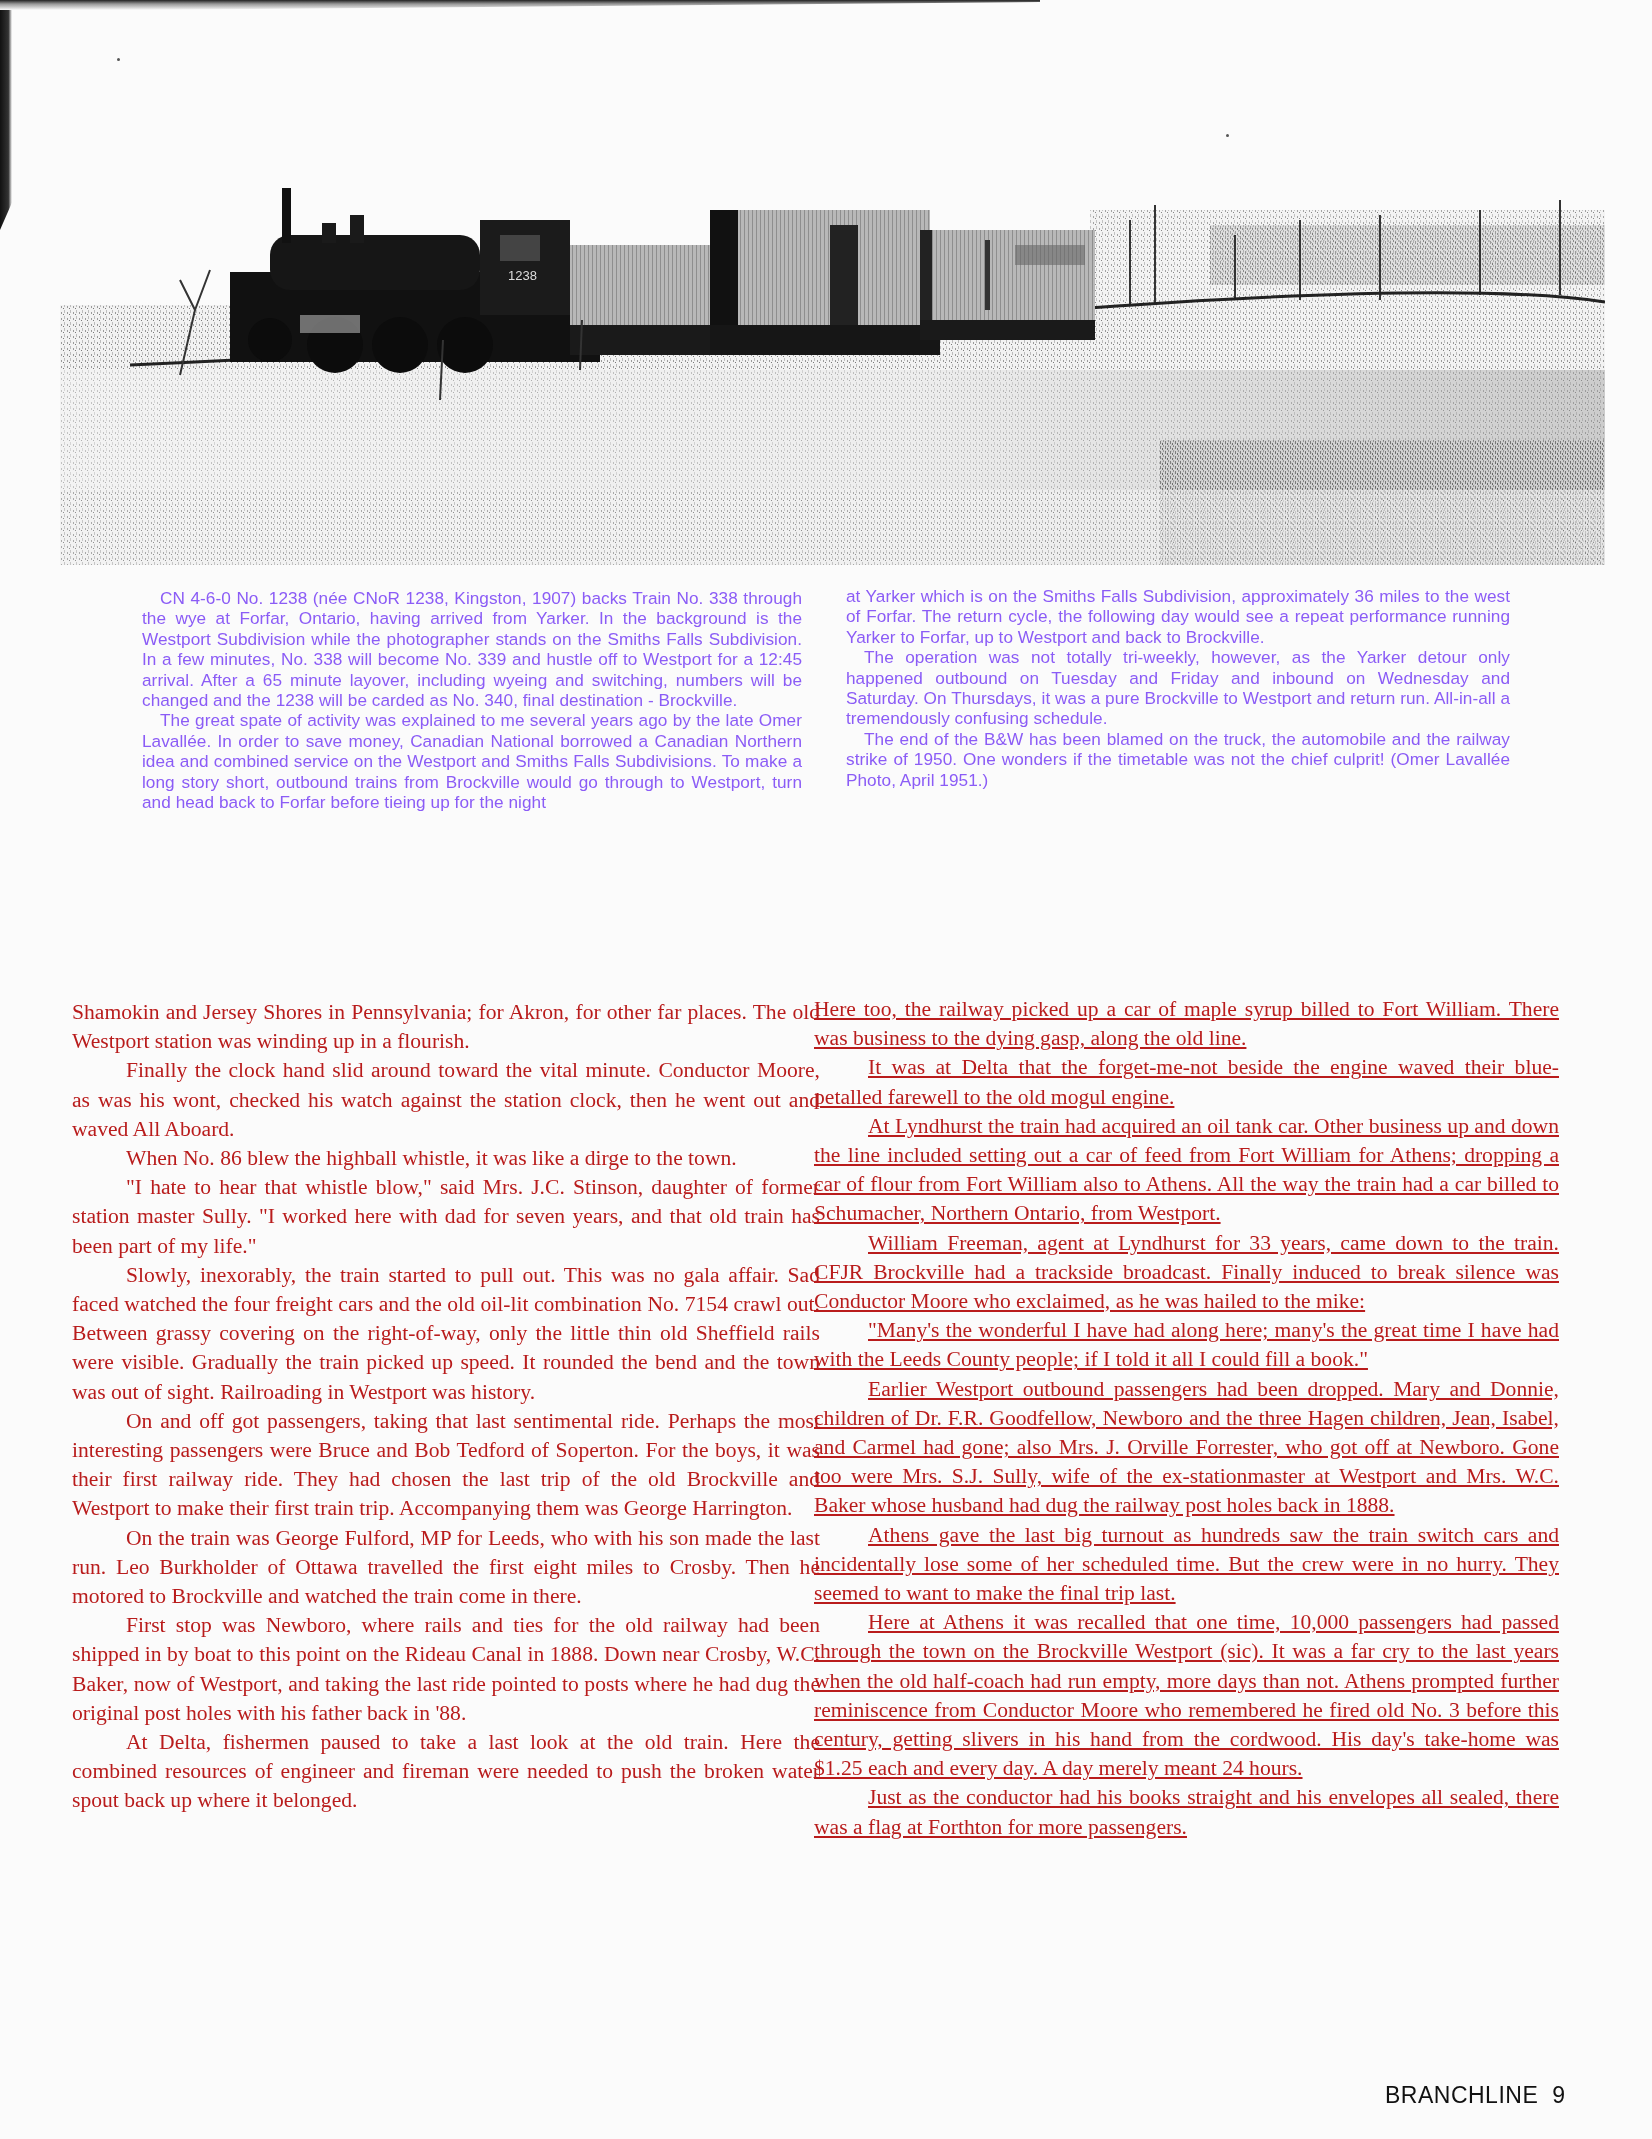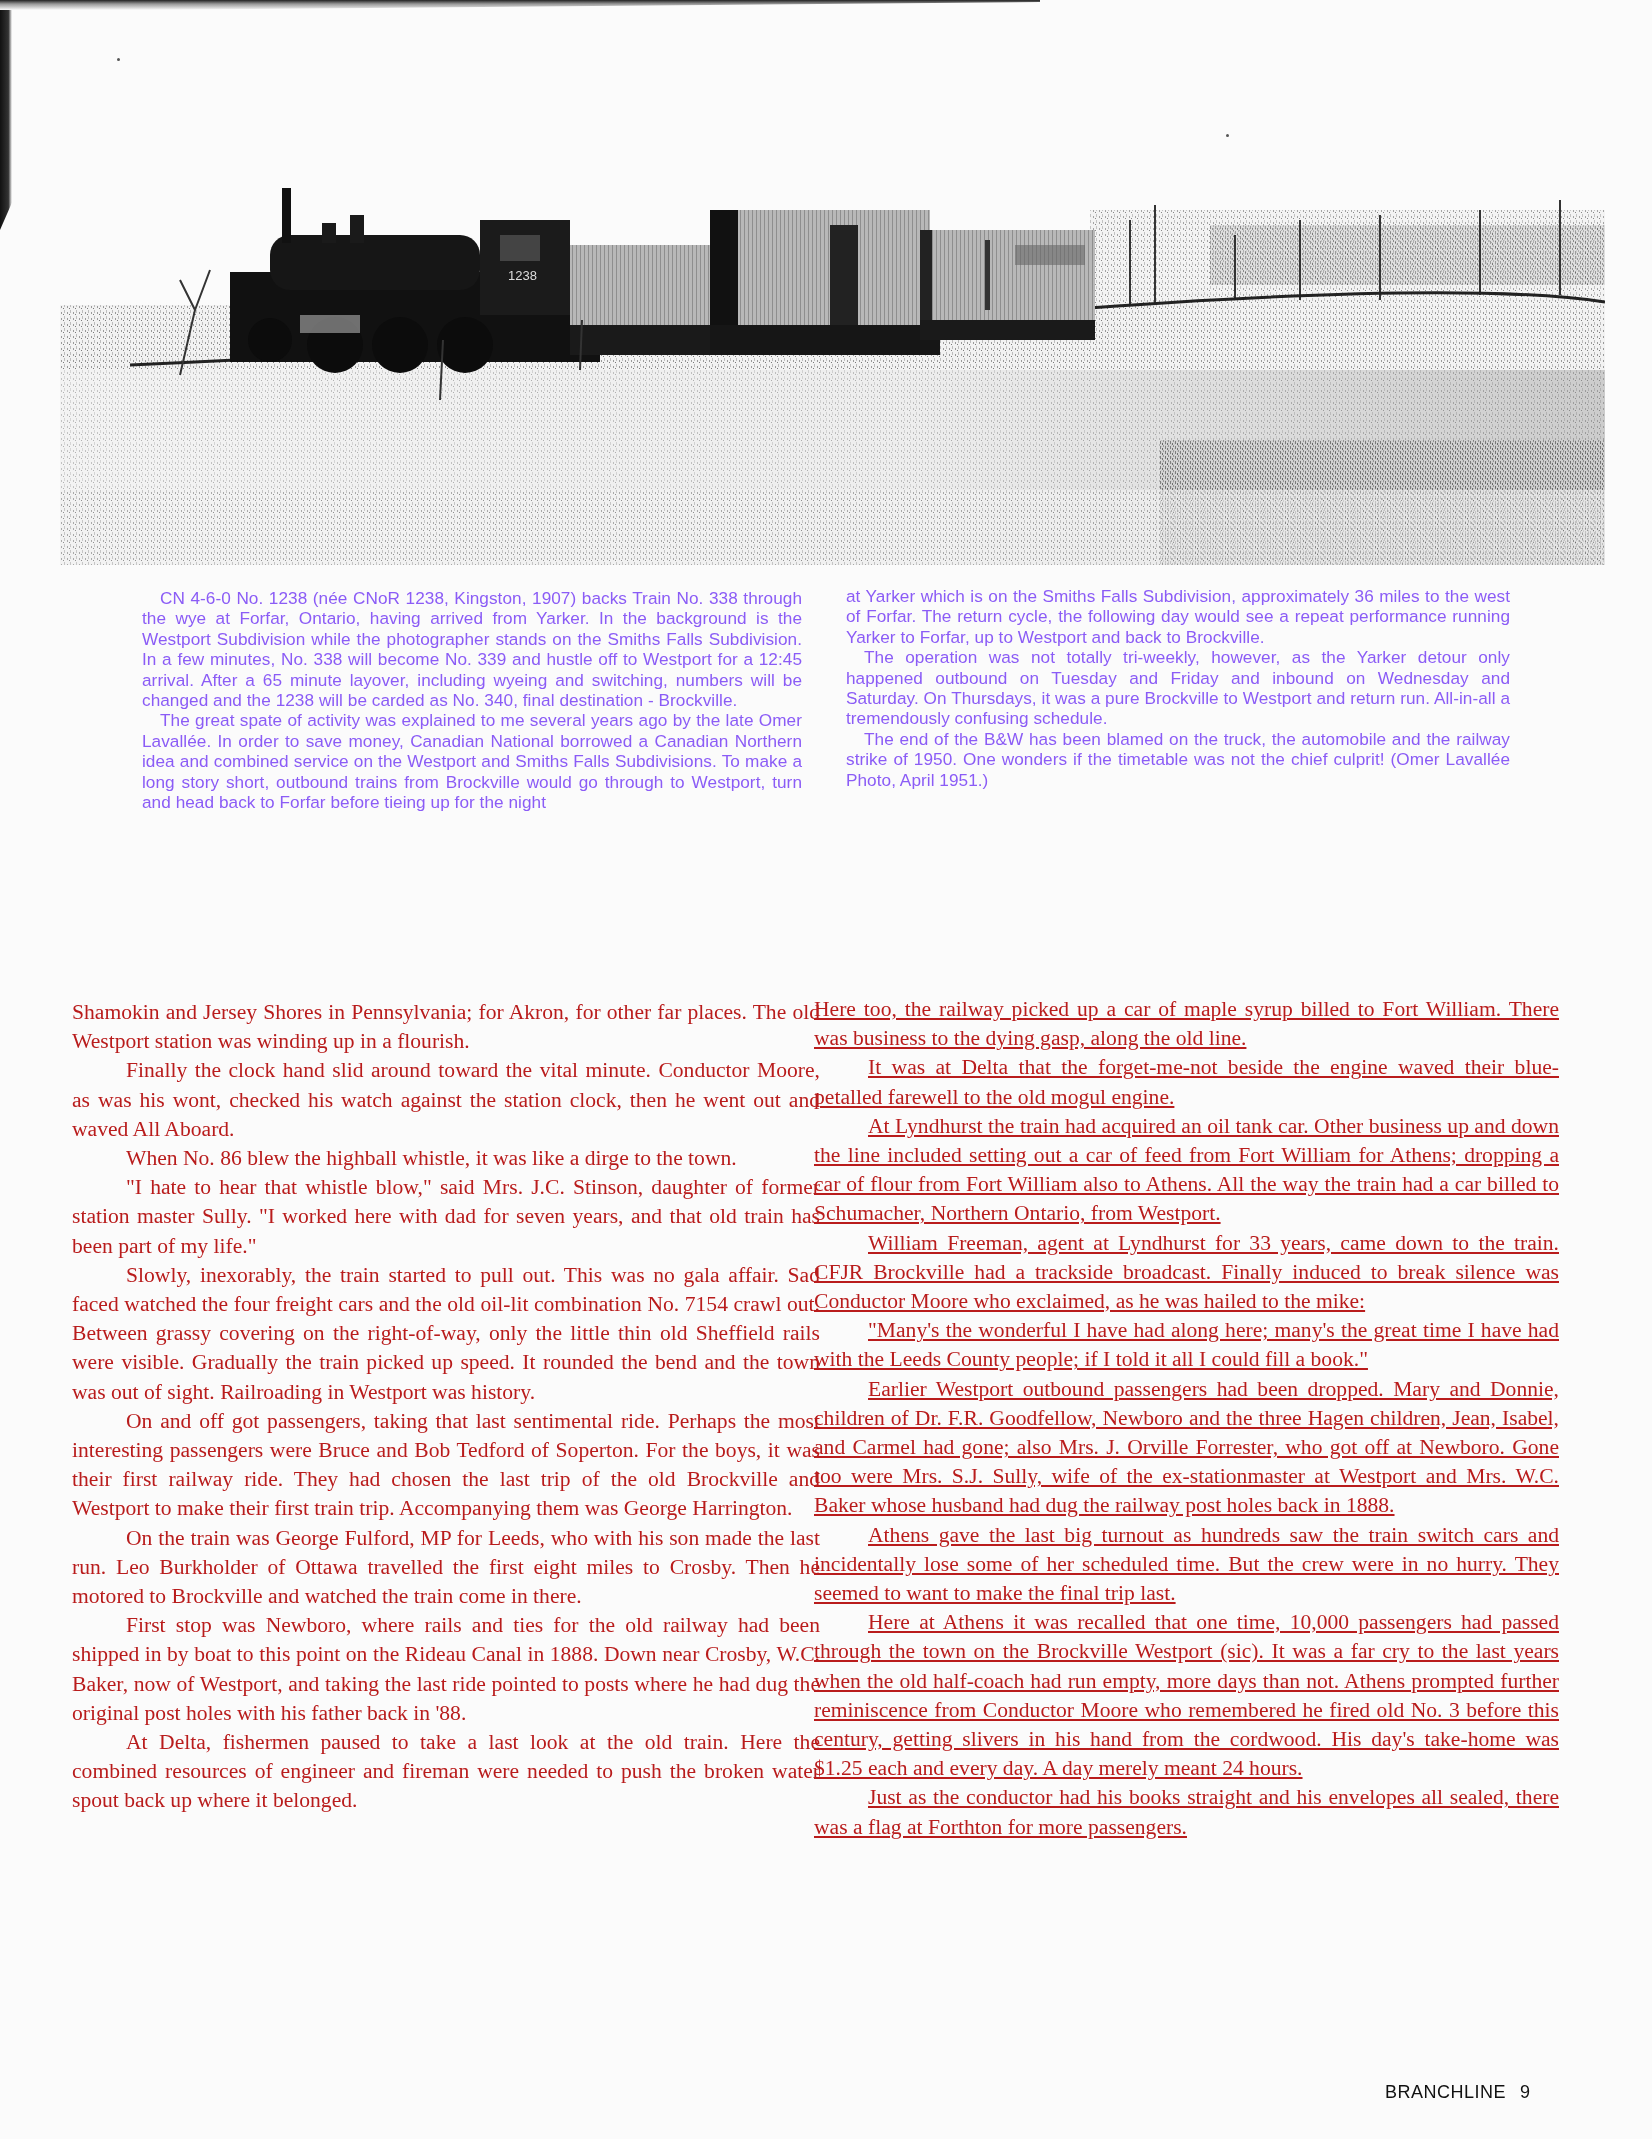--- a/index.html
+++ b/index.html
@@ -44,21 +44,21 @@
   .body-col.right { left: 814px; width: 745px; top: 995px; text-decoration: underline; }
   .body-col p { margin: 0; text-indent: 54px; }
   .body-col p.noindent { text-indent: 0; }
   .body-col h3 {
     margin: 19px 0 0 0; font-weight: normal; font-size: 22px; text-align: center;
     font-family: "Liberation Serif", serif; line-height: 28px;
   }
 
   .footer {
     position: absolute; left: 1385px; top: 2082px;
-    font-family: "Liberation Sans", sans-serif; font-size: 18px; letter-spacing: 0.5px; color: #111;
+    font-family: "Liberation Sans", sans-serif; font-size: 23px; letter-spacing: 0.5px; color: #111;
   }
   .footer .pg { margin-left: 14px; }
   .spec { position: absolute; width: 3px; height: 3px; background: #555; border-radius: 50%; }
 </style>
 </head>
 <body>
 
 <div class="scan-edge-left"></div>
 <div class="scan-edge-top"></div>
 

